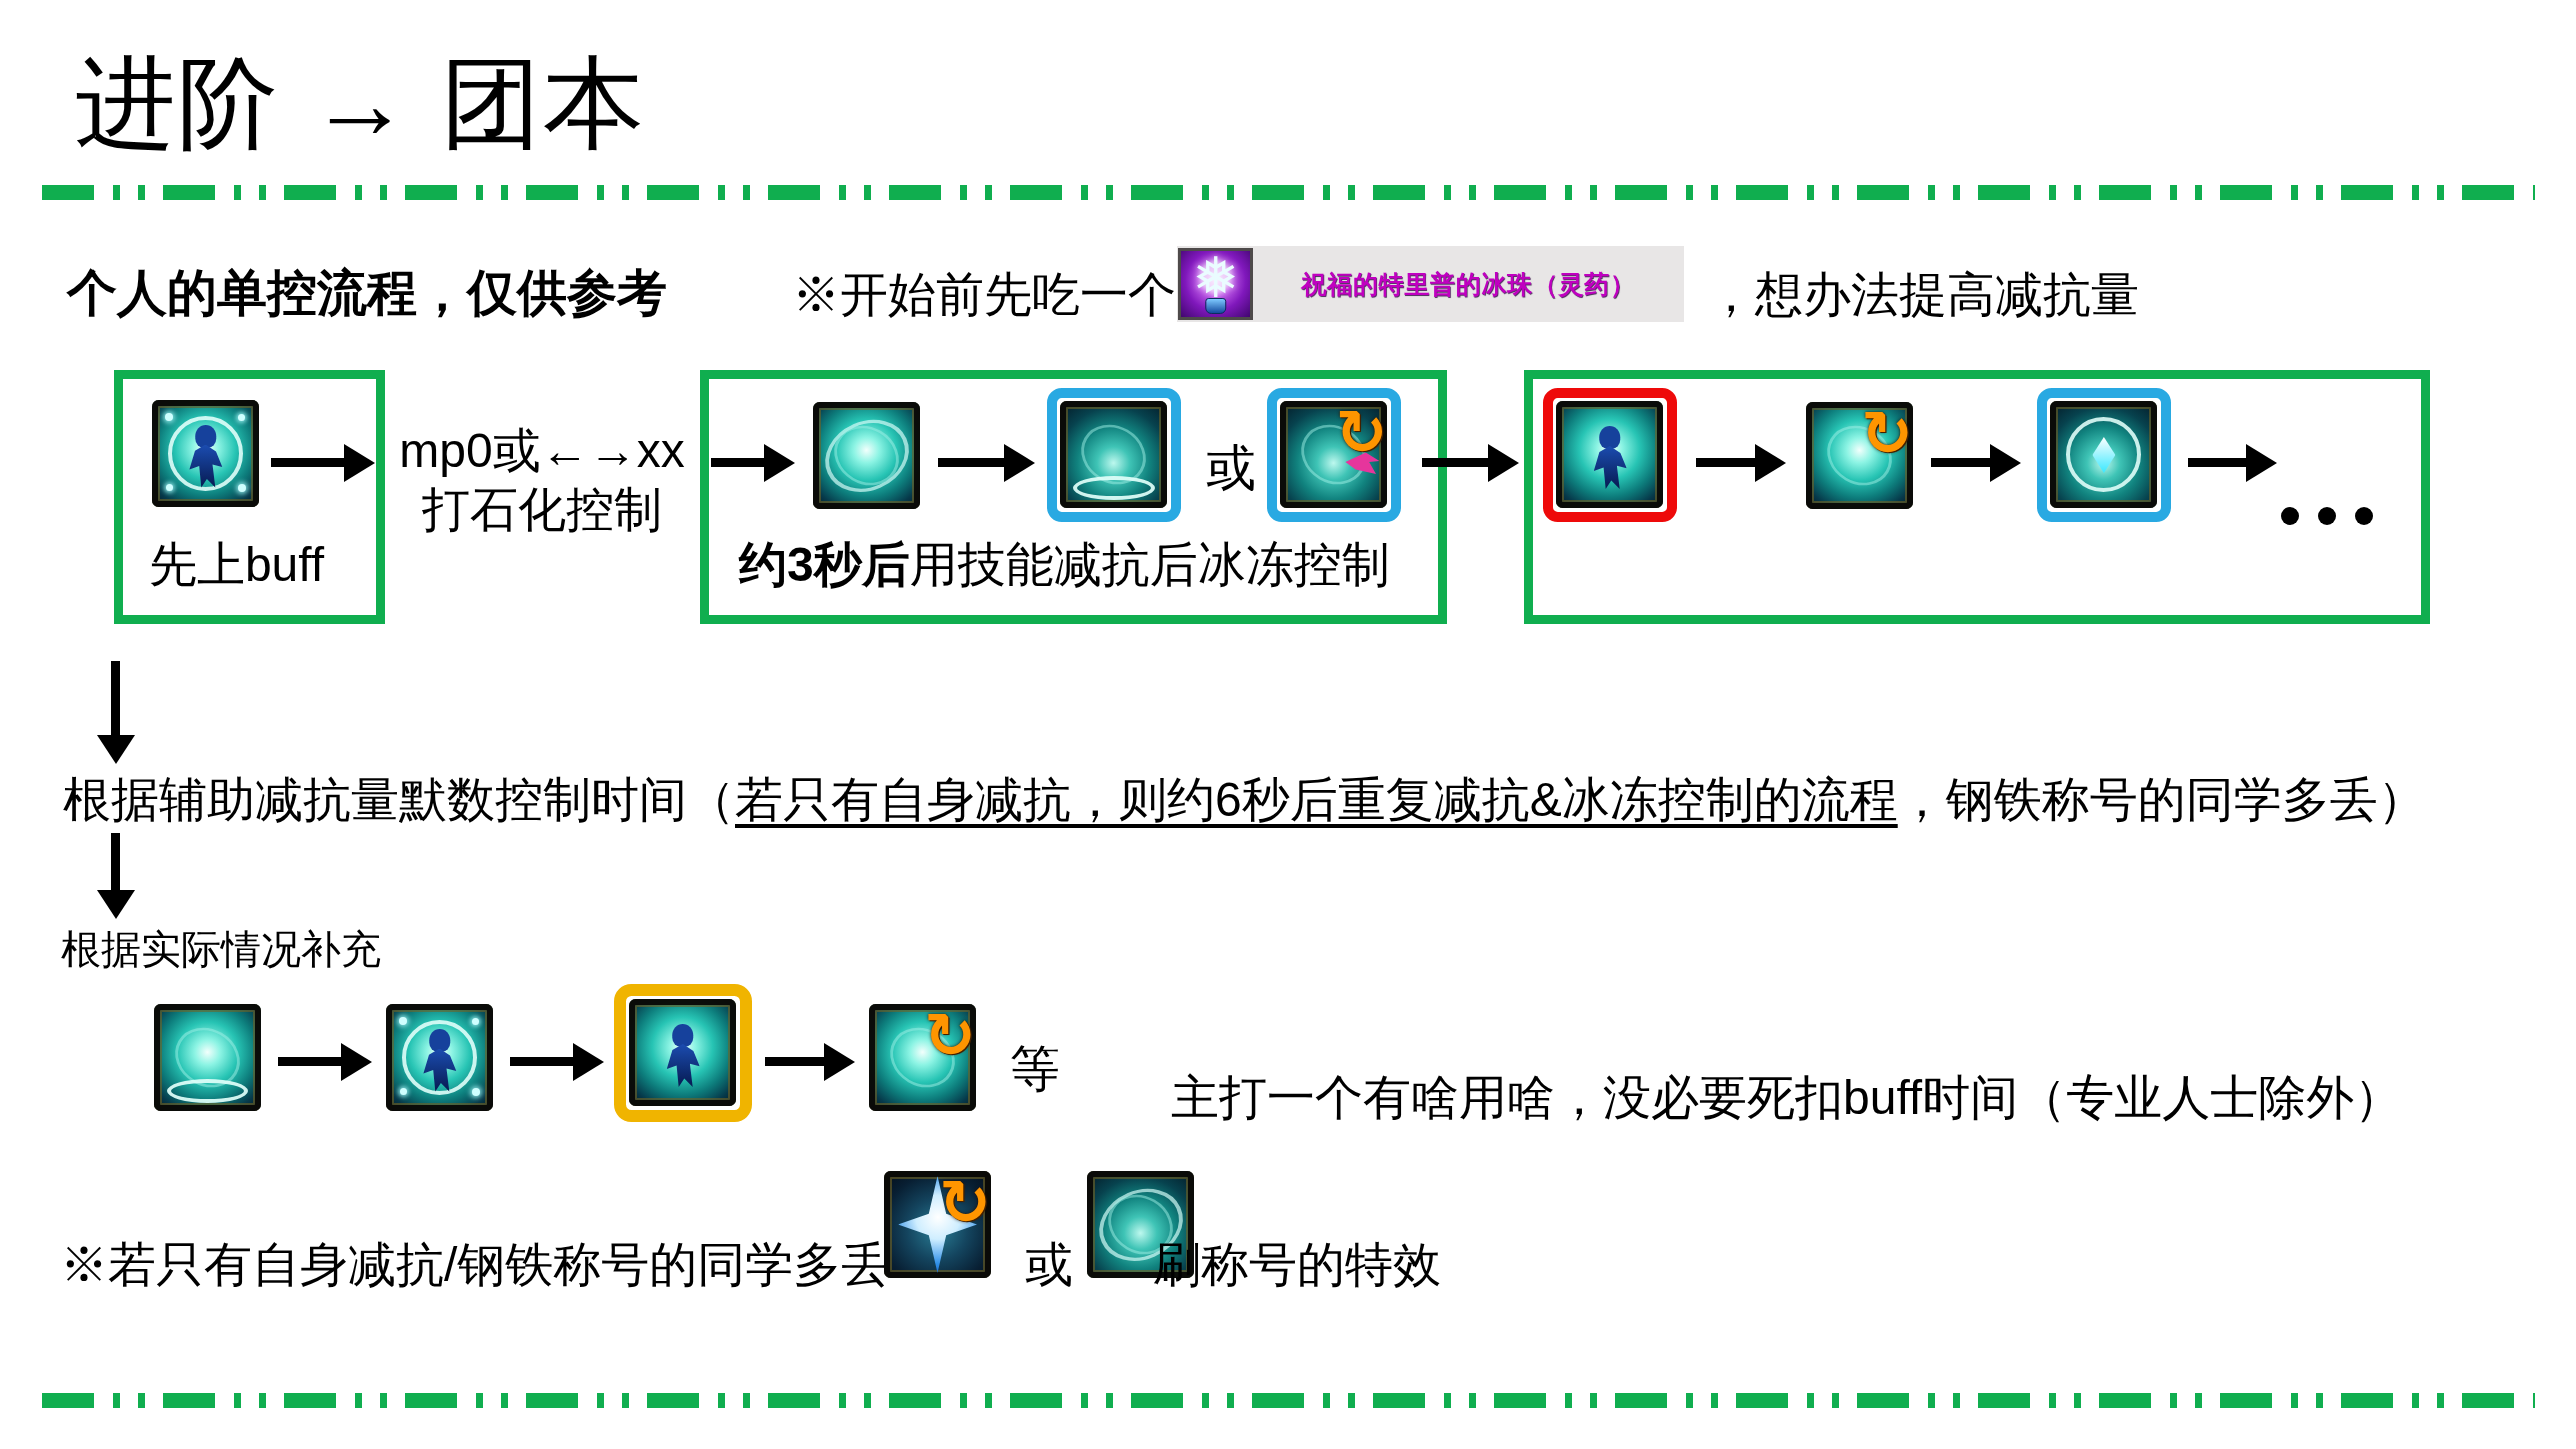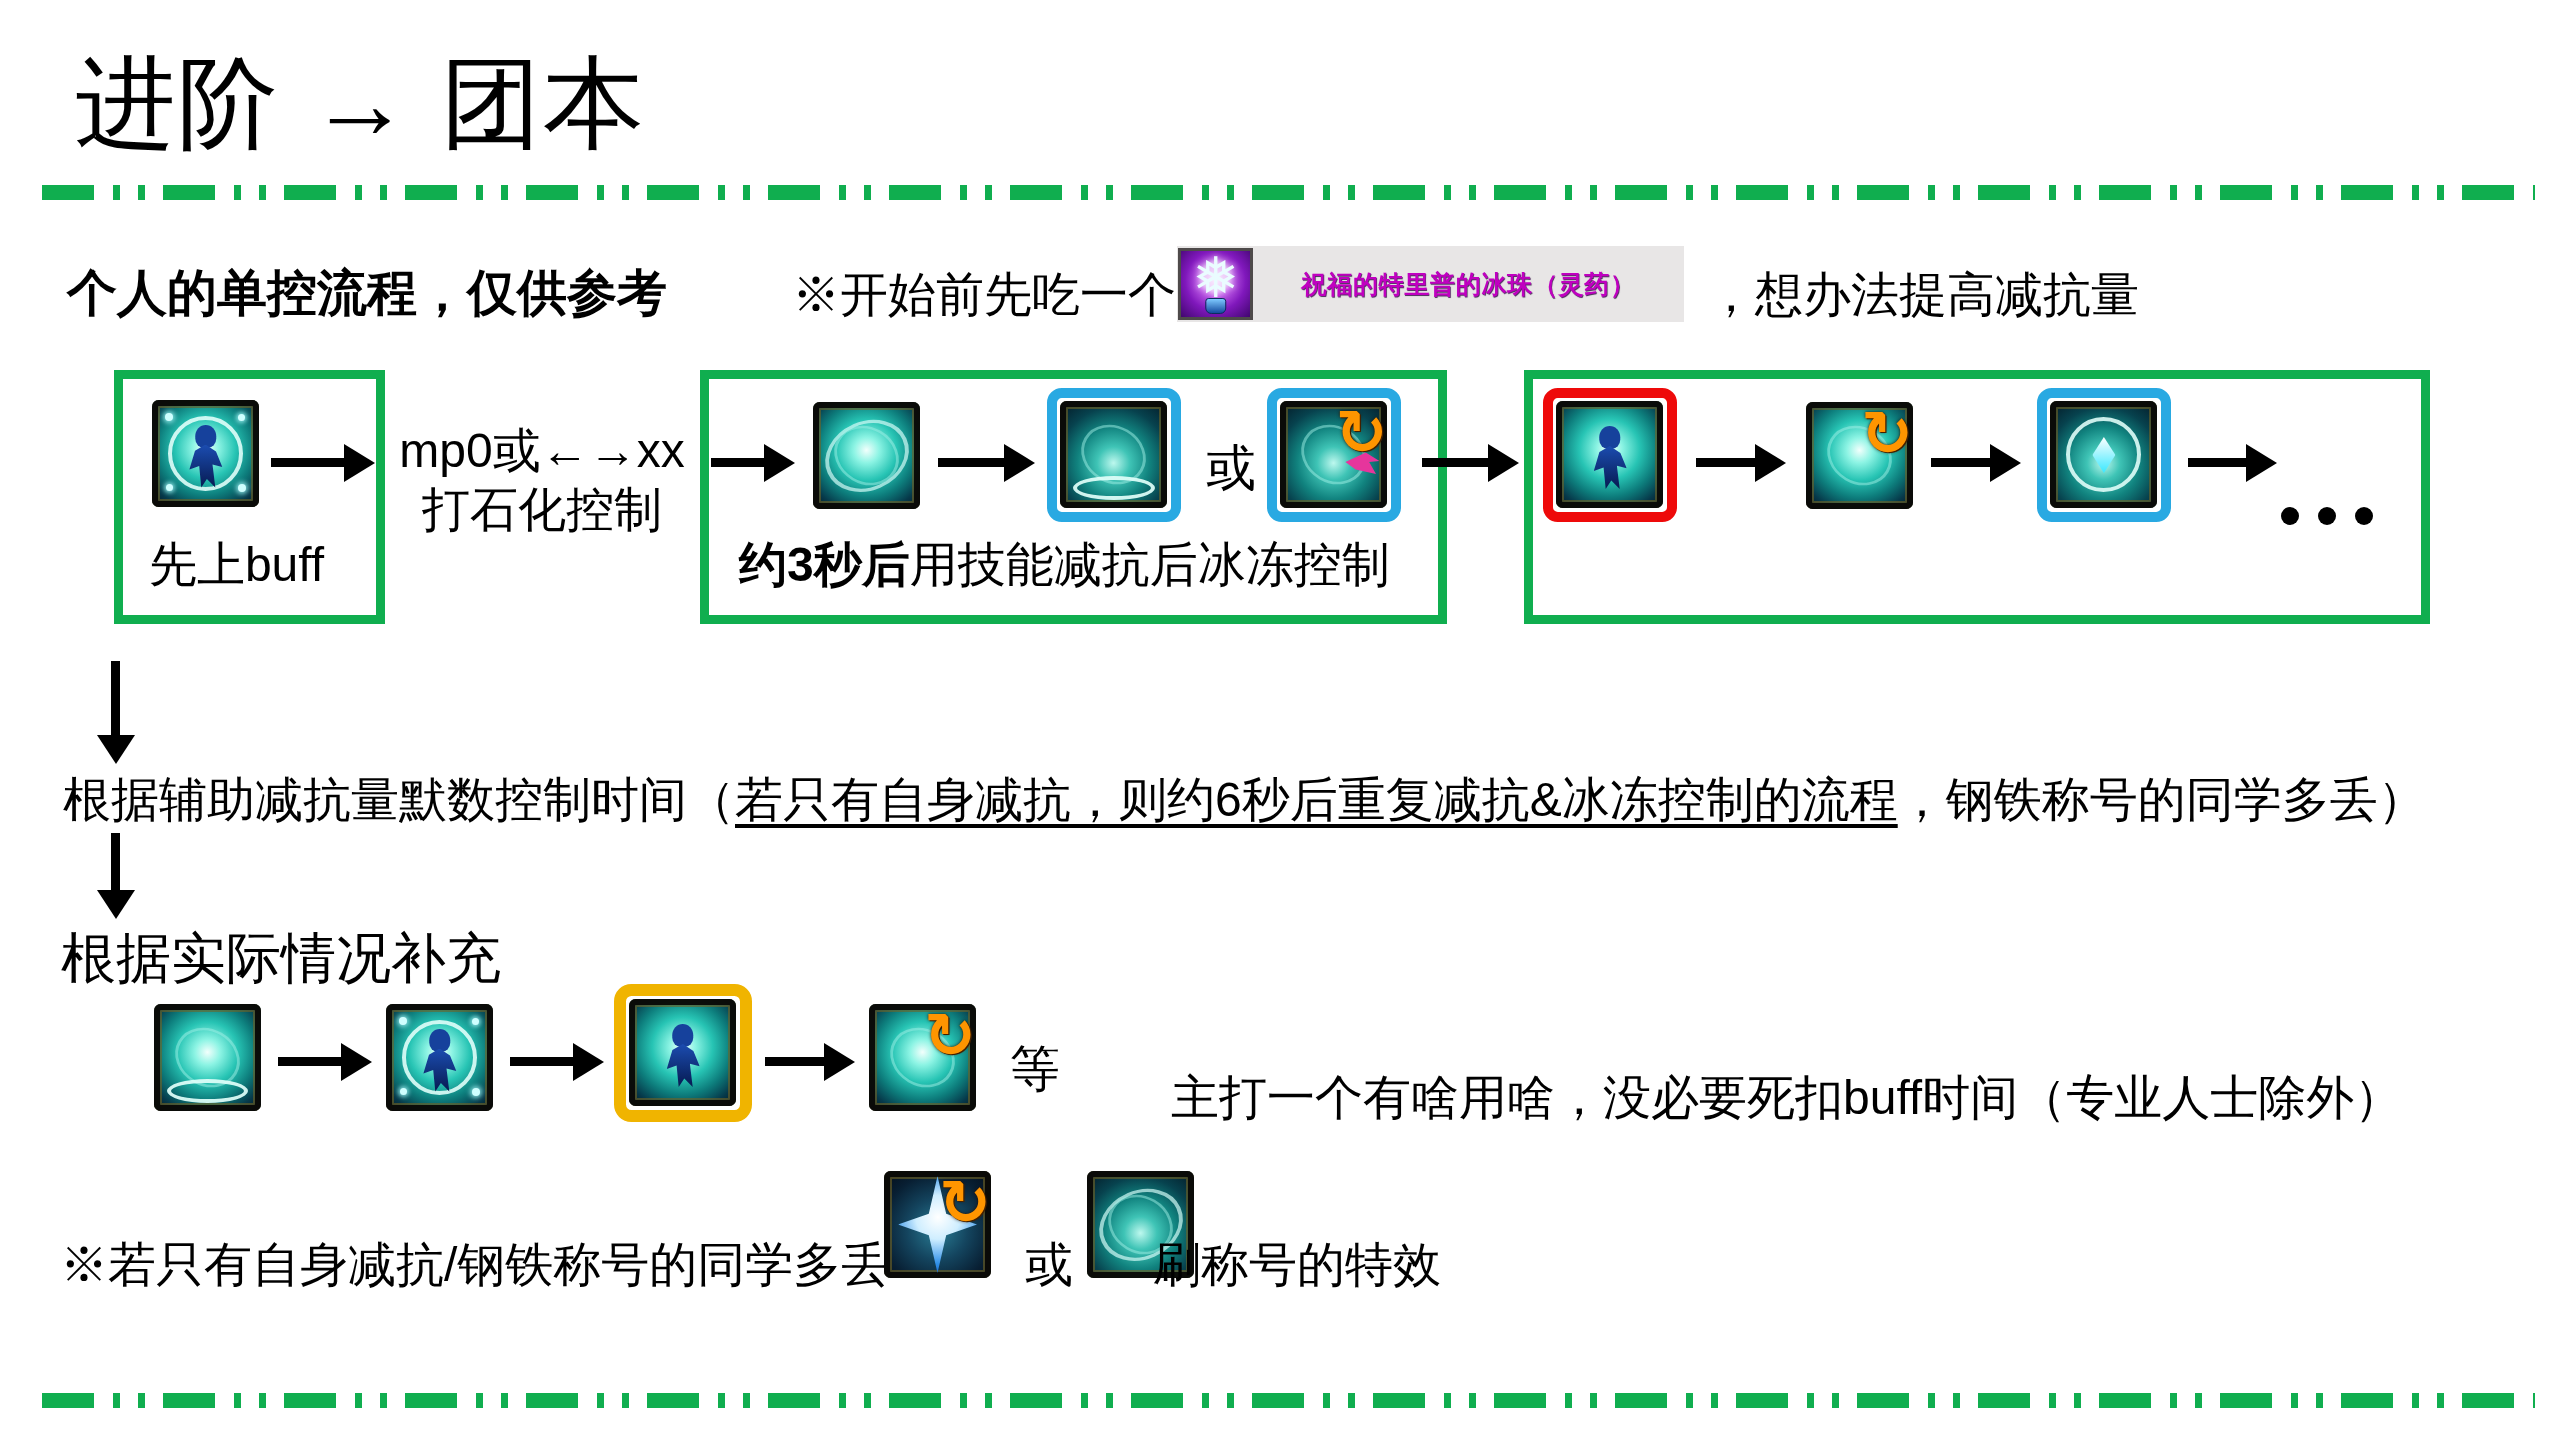--- a/index.html
+++ b/index.html
@@ -168,21 +168,21 @@
   <div class="abs harrow" style="left:2188px; top:458px; width:59px;"></div>
   <div class="dot" style="left:2281px; top:507px;"></div>
   <div class="dot" style="left:2318px; top:507px;"></div>
   <div class="dot" style="left:2355px; top:507px;"></div>
 
   <div class="abs varrow" style="left:111px; top:661px; height:75px;"></div>
   <div class="abs t72" style="left:63px; top:768px; white-space:nowrap;">
     <span>根据辅助减抗量默数控制时间（</span><span class="underln">若只有自身减抗，则约6秒后重复减抗&amp;冰冻控制的流程</span><span>，钢铁称号的同学多丢）</span>
   </div>
   <div class="abs varrow" style="left:111px; top:833px; height:58px;"></div>
-  <div class="abs" style="left:61px; top:922px; font-size:55px;">根据实际情况补充</div>
+  <div class="abs" style="left:61px; top:922px; font-size:40px;">根据实际情况补充</div>
 
   <div class="skill abs" style="left:154px; top:1004px;">
     <span class="ring3"></span>
       <span class="groundring"></span>
   </div>
   <div class="abs harrow" style="left:278px; top:1057px; width:64px;"></div>
   <div class="skill abs" style="left:386px; top:1004px;">
     <span class="ring"></span>
       <span class="corner-dots"></span>
       <span class="corner-dots2"></span>

